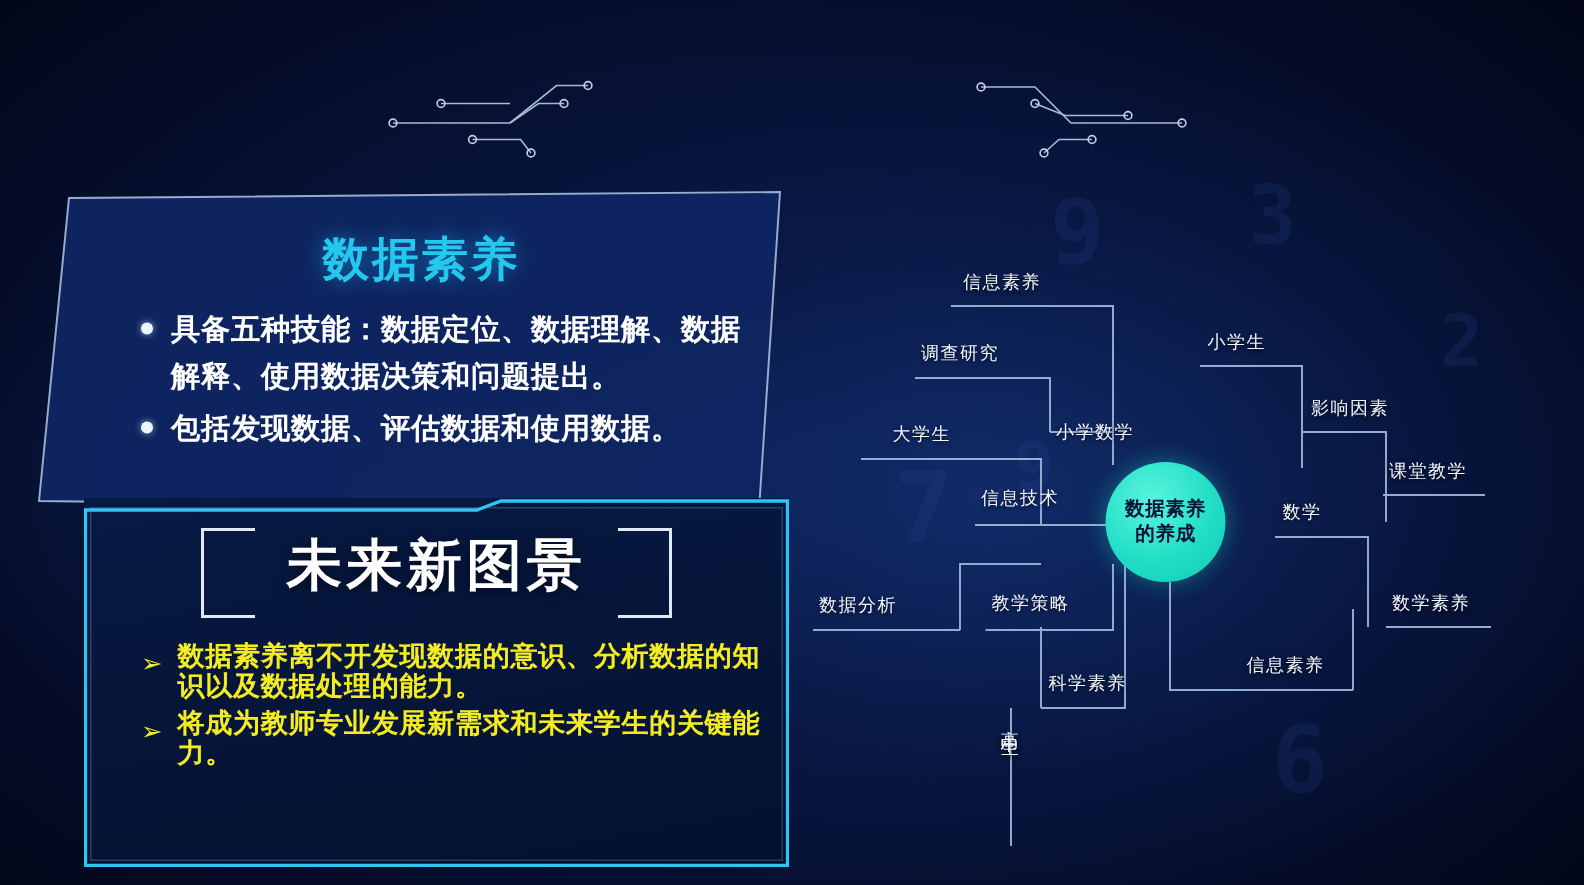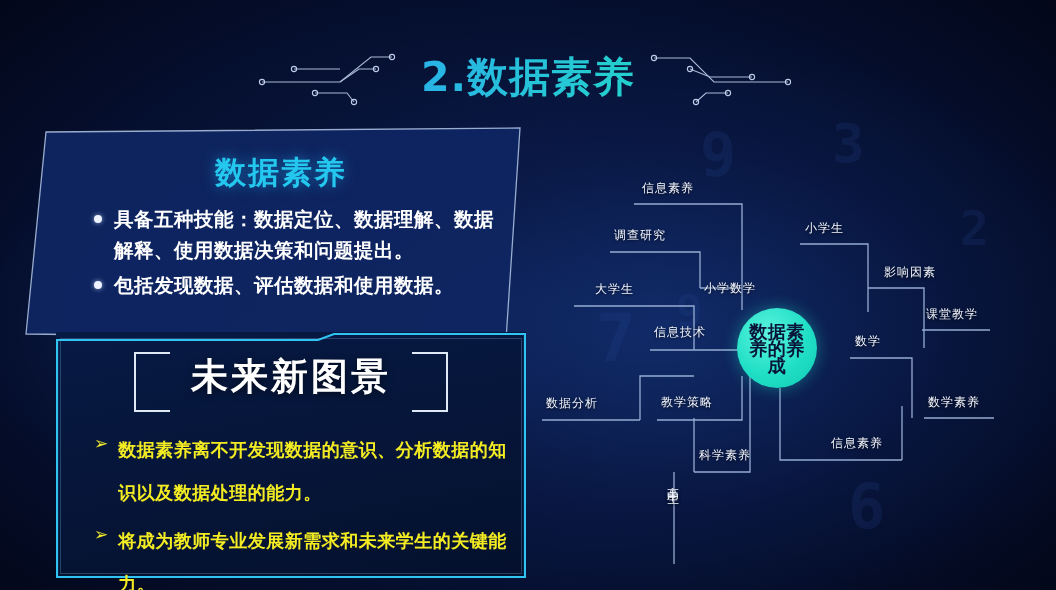--- a/index.html
+++ b/index.html
@@ -56,34 +56,34 @@
   .brk.tr{right:78px;top:20px;border-right-width:2px;border-top-width:2px;}
   .brk.bl{left:78px;top:48px;border-left-width:2px;border-bottom-width:2px;}
   .brk.br{right:78px;top:48px;border-right-width:2px;border-bottom-width:2px;}
   .pb-title{position:absolute;left:0;right:0;top:20px;text-align:center;
             color:#fff;font-size:37px;font-weight:700;letter-spacing:3px;
             text-shadow:0 2px 7px rgba(0,0,0,.6);}
   .ybul{position:absolute;left:38px;right:18px;top:96px;}
   .yb{display:flex;align-items:flex-start;margin-bottom:5px;}
   .arw{color:#f2ea2a;font-size:17px;line-height:31px;margin:0 10px 0 0;flex:0 0 auto;
        font-family:"DejaVu Sans","Liberation Sans",sans-serif;}
-  .yb .txt{color:#f4ec23;font-size:18px;line-height:43px;letter-spacing:.5px;
+  .yb .txt{color:#f4ec23;font-size:18px;line-height:20px;letter-spacing:.5px;
            font-family:"DejaVu Serif","Liberation Serif",serif;font-weight:700;}
 
   
   #map{position:absolute;left:524px;top:160px;width:532px;height:430px;}
   .mlbl{position:absolute;color:#f2f6ff;font-size:12px;white-space:nowrap;
         font-family:"DejaVu Serif","Liberation Serif",serif;letter-spacing:1px;
         text-shadow:0 1px 3px rgba(0,0,0,.75);}
   .mlbl.vert{writing-mode:vertical-rl;text-orientation:upright;letter-spacing:3px;}
   .hub{position:absolute;left:213px;top:148px;width:80px;height:80px;border-radius:50%;
        background:radial-gradient(circle at 38% 32%,#5cf3dd 0%,#20dfc6 55%,#12c9b2 100%);
        display:flex;align-items:center;justify-content:center;text-align:center;
        box-shadow:0 0 16px rgba(30,220,200,.40);}
-  .hub span{color:#09143a;font-size:18px;font-weight:700;line-height:17px;
+  .hub span{color:#09143a;font-size:13px;font-weight:700;line-height:17px;
             letter-spacing:.5px;display:block;width:58px;}
 </style>
 </head>
 <body>
 
 <div id="slide">
 
   <div id="wm-layer">
       <div class="wm" style="left: 700px; top: 120px; font-size: 60px;">9</div>
       <div class="wm" style="left: 832px; top: 112px; font-size: 54px;">3</div>
@@ -109,21 +109,20 @@
         <circle cx="4" cy="38" r="2.6"></circle>
           <circle cx="36" cy="25" r="2.6"></circle>
         <circle cx="134" cy="13" r="2.6"></circle>
           <circle cx="118" cy="25" r="2.6"></circle>
         <circle cx="57" cy="49" r="2.6"></circle>
           <circle cx="96" cy="58" r="2.6"></circle>
       </g>
     </svg>
   </div>
 
-  <div class="title">2.数据素养</div>
 
   <div class="deco right">
     <svg width="150" height="70" viewBox="0 0 150 70">
       <g fill="none" stroke="#c8d7f2" stroke-width="1.1" opacity=".85">
         <path d="M6 14 H42 L66 38 H140"></path>
         <path d="M42 25 L62 33 H104"></path>
         <path d="M48 58 L58 49 H80"></path>
       </g>
       <g fill="none" stroke="#c8d7f2" stroke-width="1.1" opacity=".95">
         <circle cx="6" cy="14" r="2.6"></circle>
@@ -209,21 +208,21 @@
         <div class="mlbl" style="left: 118px; top: 20px;">信息素养</div>
         <div class="mlbl" style="left: 90px; top: 67px;">调查研究</div>
         <div class="mlbl" style="left: 71px; top: 121px;">大学生</div>
         <div class="mlbl" style="left: 180px; top: 120px;">小学数学</div>
         <div class="mlbl" style="left: 130px; top: 164px;">信息技术</div>
         <div class="mlbl" style="left: 22px; top: 235px;">数据分析</div>
         <div class="mlbl" style="left: 137px; top: 234px;">教学策略</div>
         <div class="mlbl" style="left: 175px; top: 287px;">科学素养</div>
         <div class="mlbl vert" style="left: 140px; top: 317px;">高中生</div>
         <div class="mlbl" style="left: 281px; top: 60px;">小学生</div>
-        <div class="mlbl" style="left: 360px; top: 104px;">影响因素</div>
+        <div class="mlbl" style="left: 350px; top: 104px;">影响因素</div>
         <div class="mlbl" style="left: 331px; top: 173px;">数学</div>
         <div class="mlbl" style="left: 402px; top: 146px;">课堂教学</div>
         <div class="mlbl" style="left: 404px; top: 234px; font-family: Liberation Serif, serif;">数学素养</div>
         <div class="mlbl" style="left: 307px; top: 275px;">信息素养</div>
       </div>
   </div>
 
 </div>
 
 </body></html>

